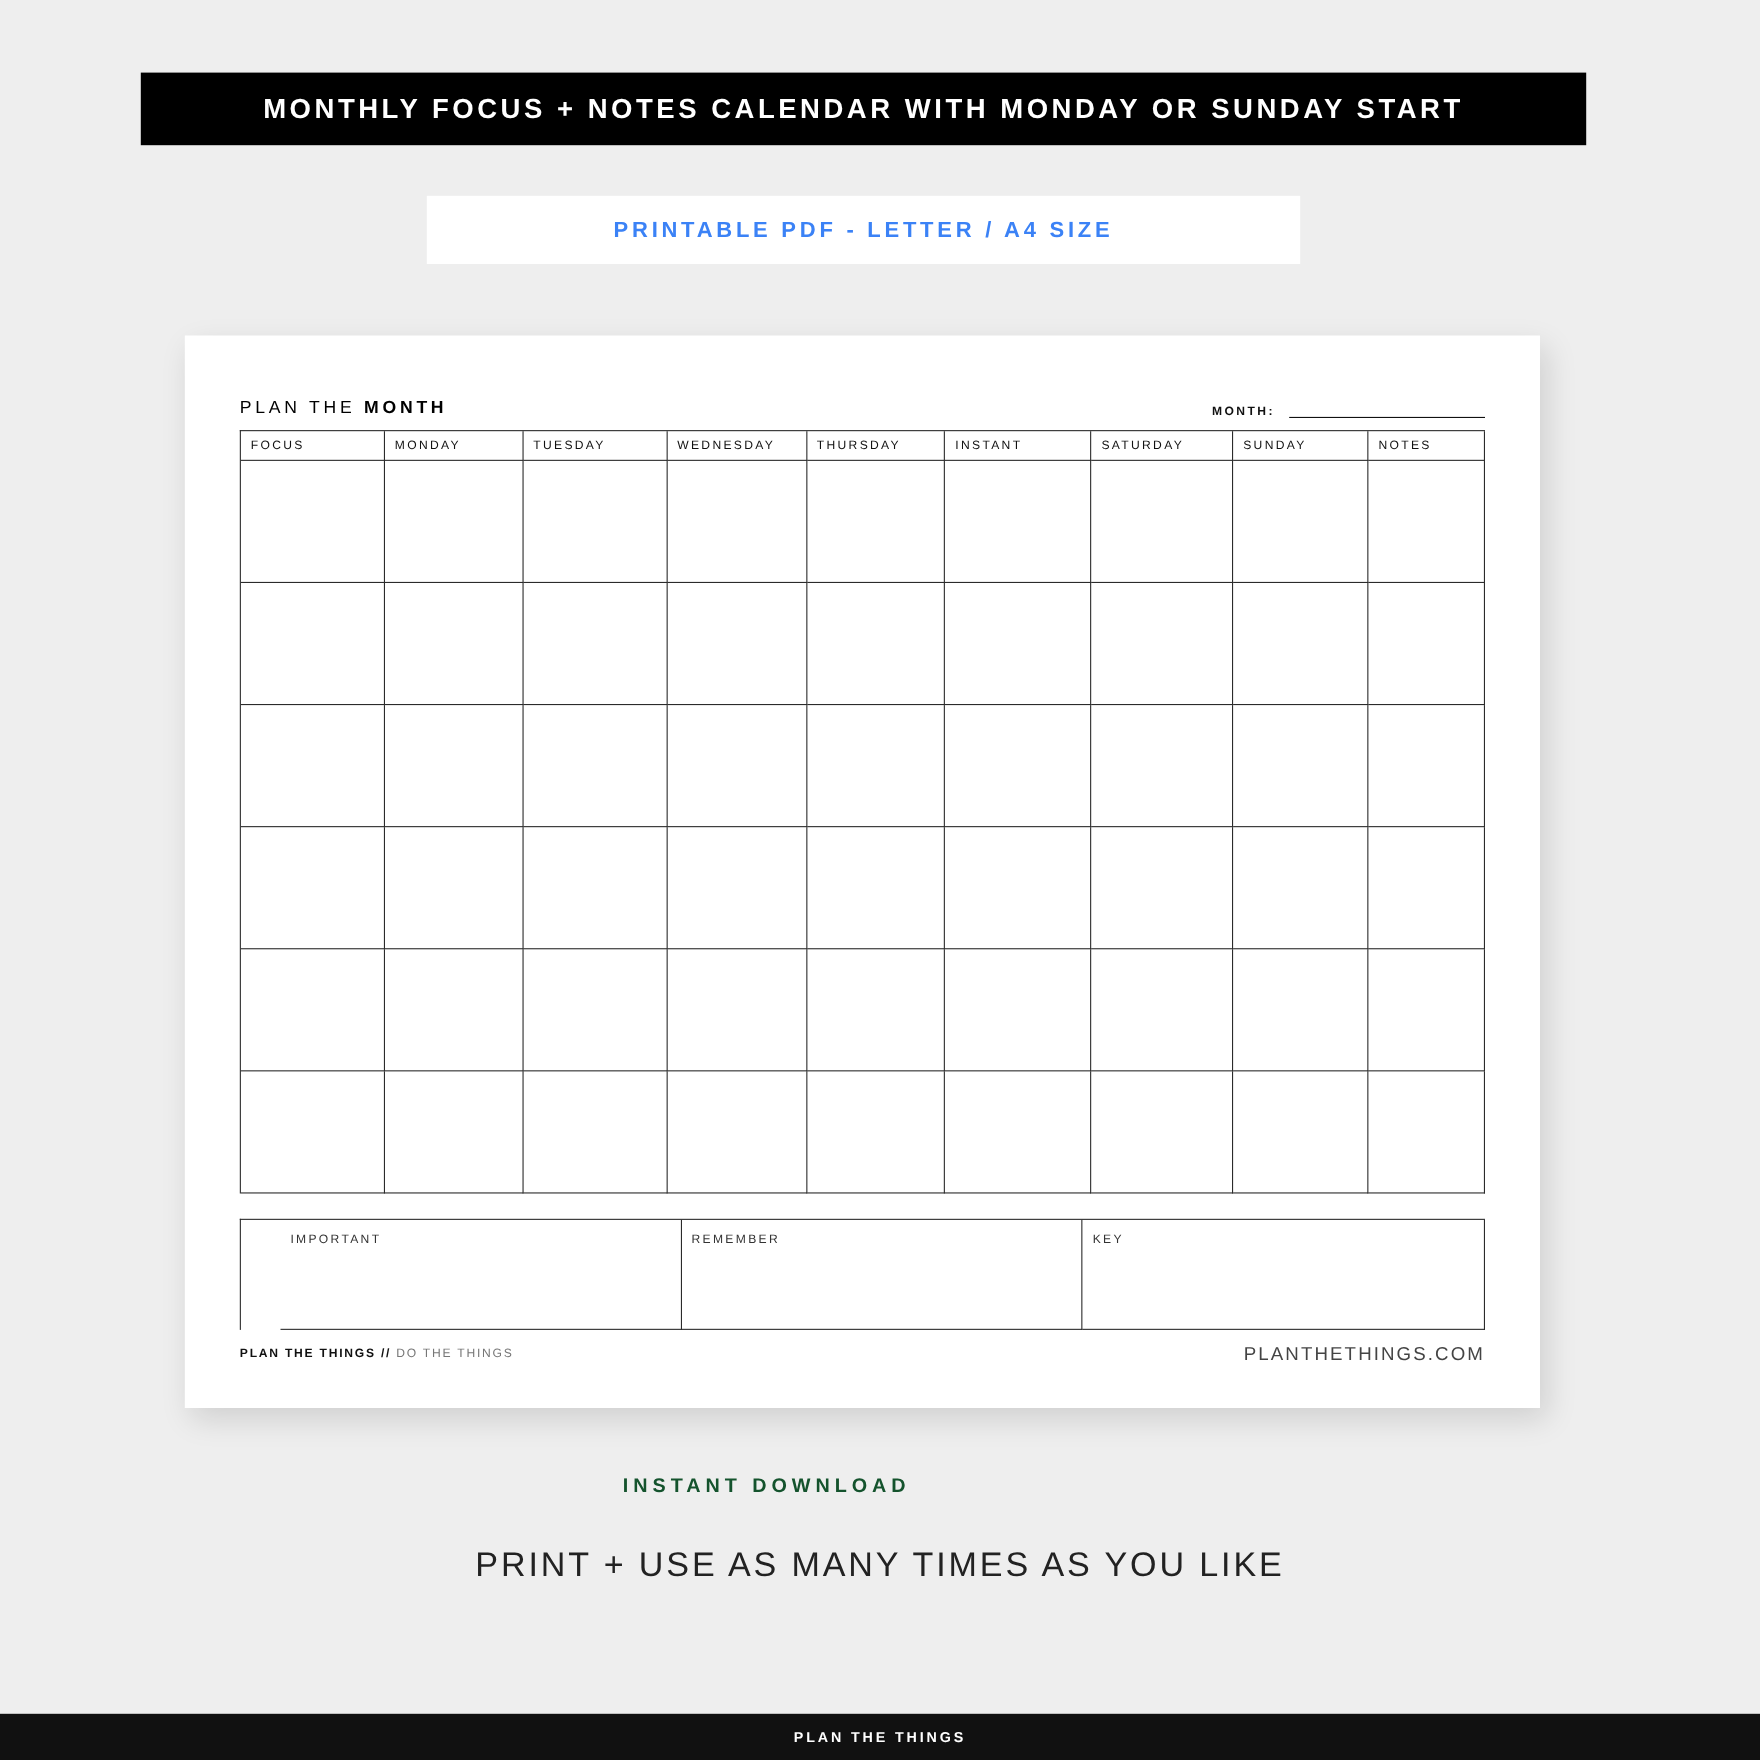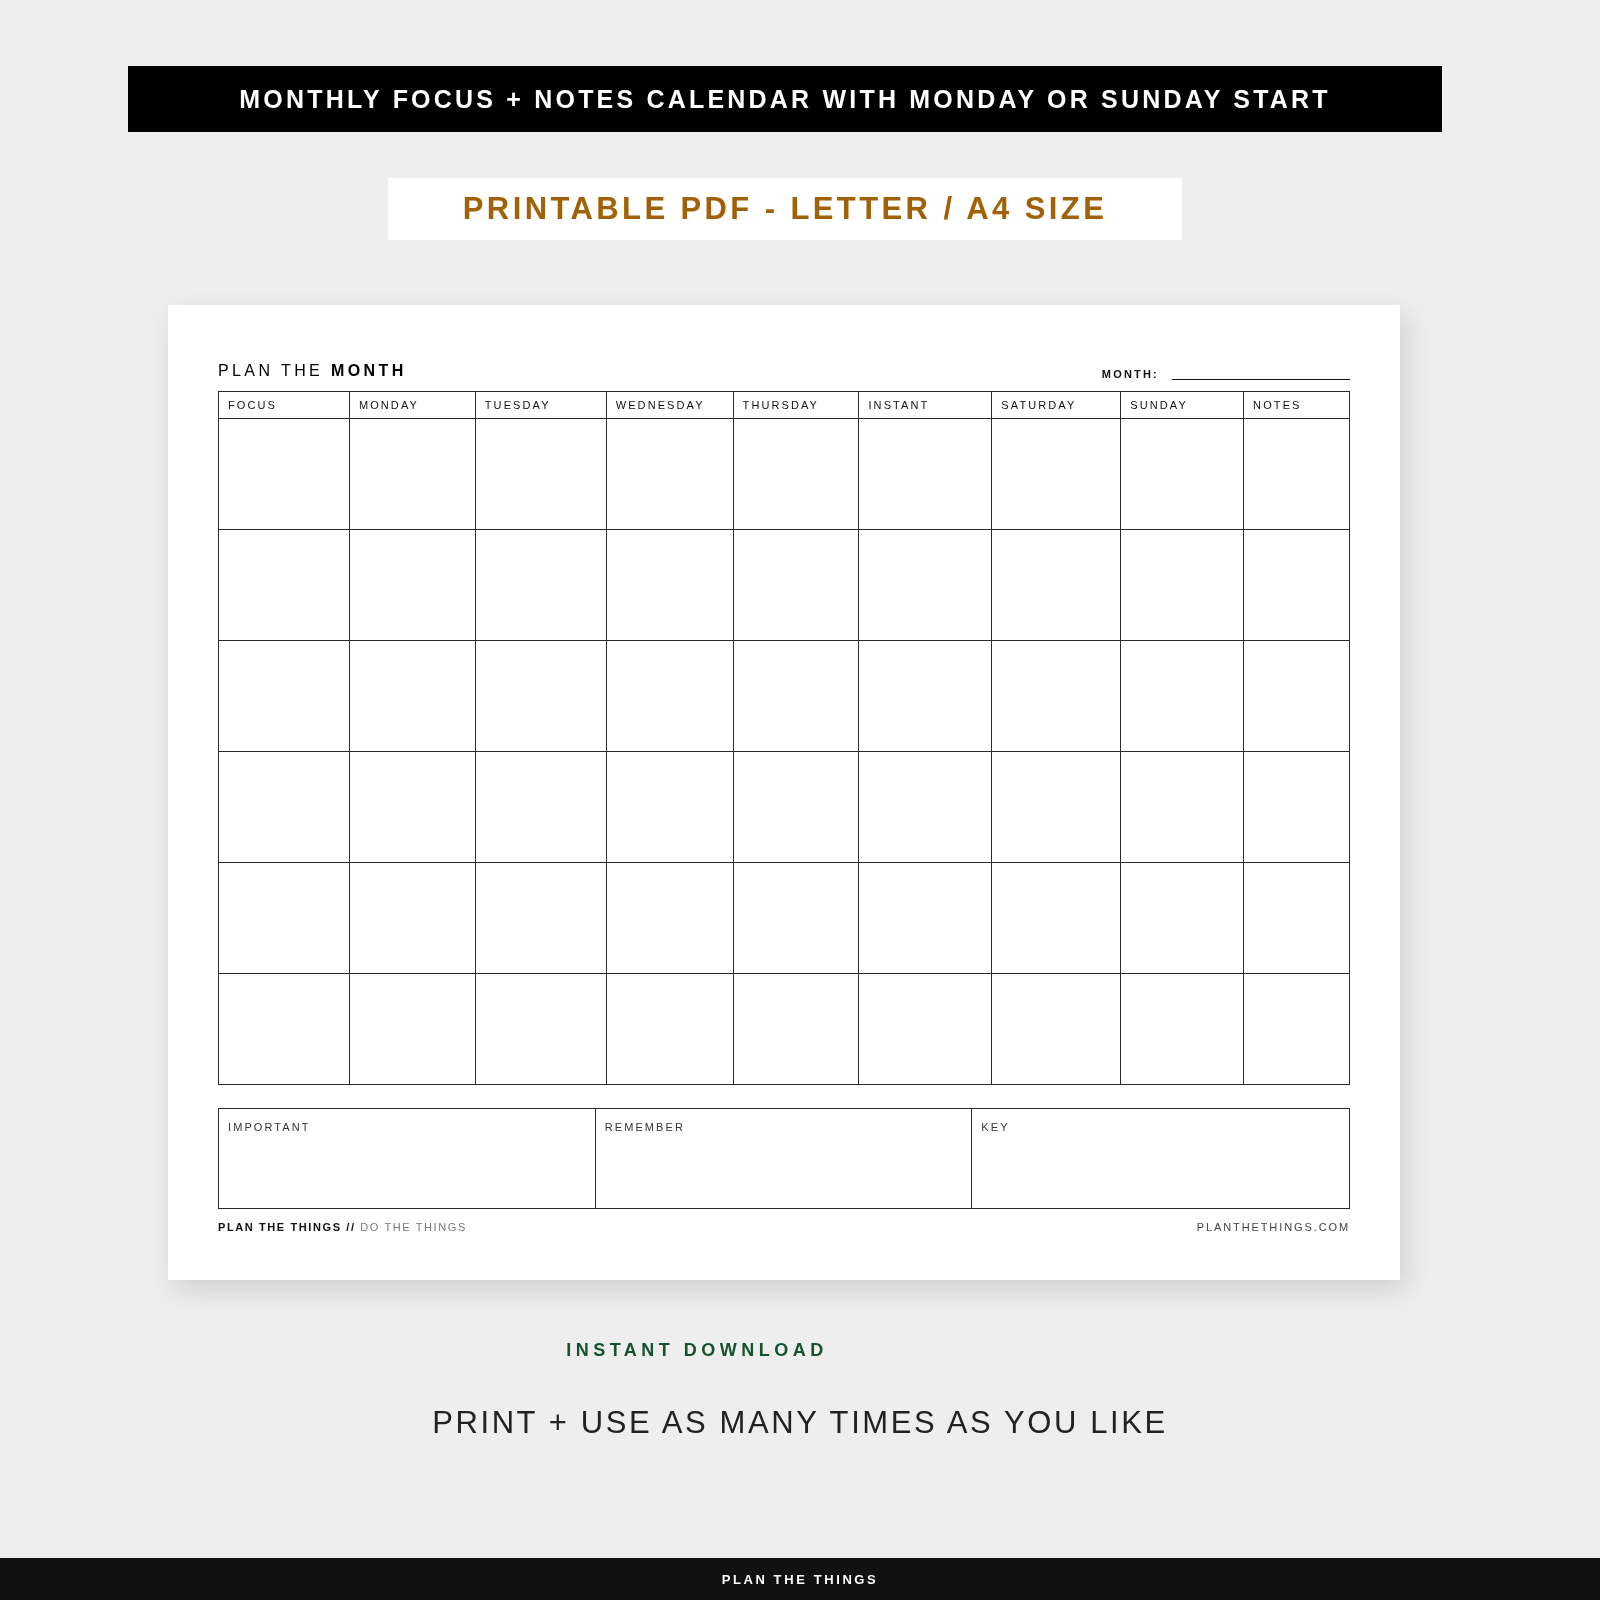--- a/index.html
+++ b/index.html
@@ -43,22 +43,22 @@
     left: 388px;
     top: 178px;
     width: 794px;
     height: 62px;
     background: #ffffff;
     display: flex;
     align-items: center;
     justify-content: center;
   }
   .sub-banner-text {
-    color: #a16207;
-    font-size: 31px;
+    color: #3b82f6;
+    font-size: 20px;
     letter-spacing: 3.4px;
     font-weight: 600;
     text-transform: uppercase;
     white-space: nowrap;
   }
 
   
   .sheet {
     position: absolute;
     left: 168px;
@@ -157,20 +157,21 @@
   .c-notes   { width: 106px; }
 
   
   .bottom-boxes {
     margin-top: 23px;
     display: flex;
     width: 1132px;
     border-top: 1px solid #2b2b2b;
     border-left: 1px solid #2b2b2b;
     box-sizing: border-box;
+    padding-left: 36px;
   }
   .bbox {
     height: 100px;
     border-right: 1px solid #2b2b2b;
     border-bottom: 1px solid #2b2b2b;
     box-sizing: border-box;
     padding: 8px 0 0 9px;
   }
   .bbox-label {
     font-size: 11px;
@@ -192,21 +193,21 @@
   }
   .foot-left {
     font-size: 11px;
     letter-spacing: 1.6px;
     color: #111;
   }
   .foot-left .strong { font-weight: 700; }
   .foot-left .sep { font-weight: 700; }
   .foot-left .light { color: #777; font-weight: 400; }
   .foot-right {
-    font-size: 11px;
+    font-size: 17px;
     letter-spacing: 1.9px;
     color: #444;
     text-align: center;
   }
 
   
   .instant-download {
     position: absolute;
     left: 0;
     top: 1340px;

